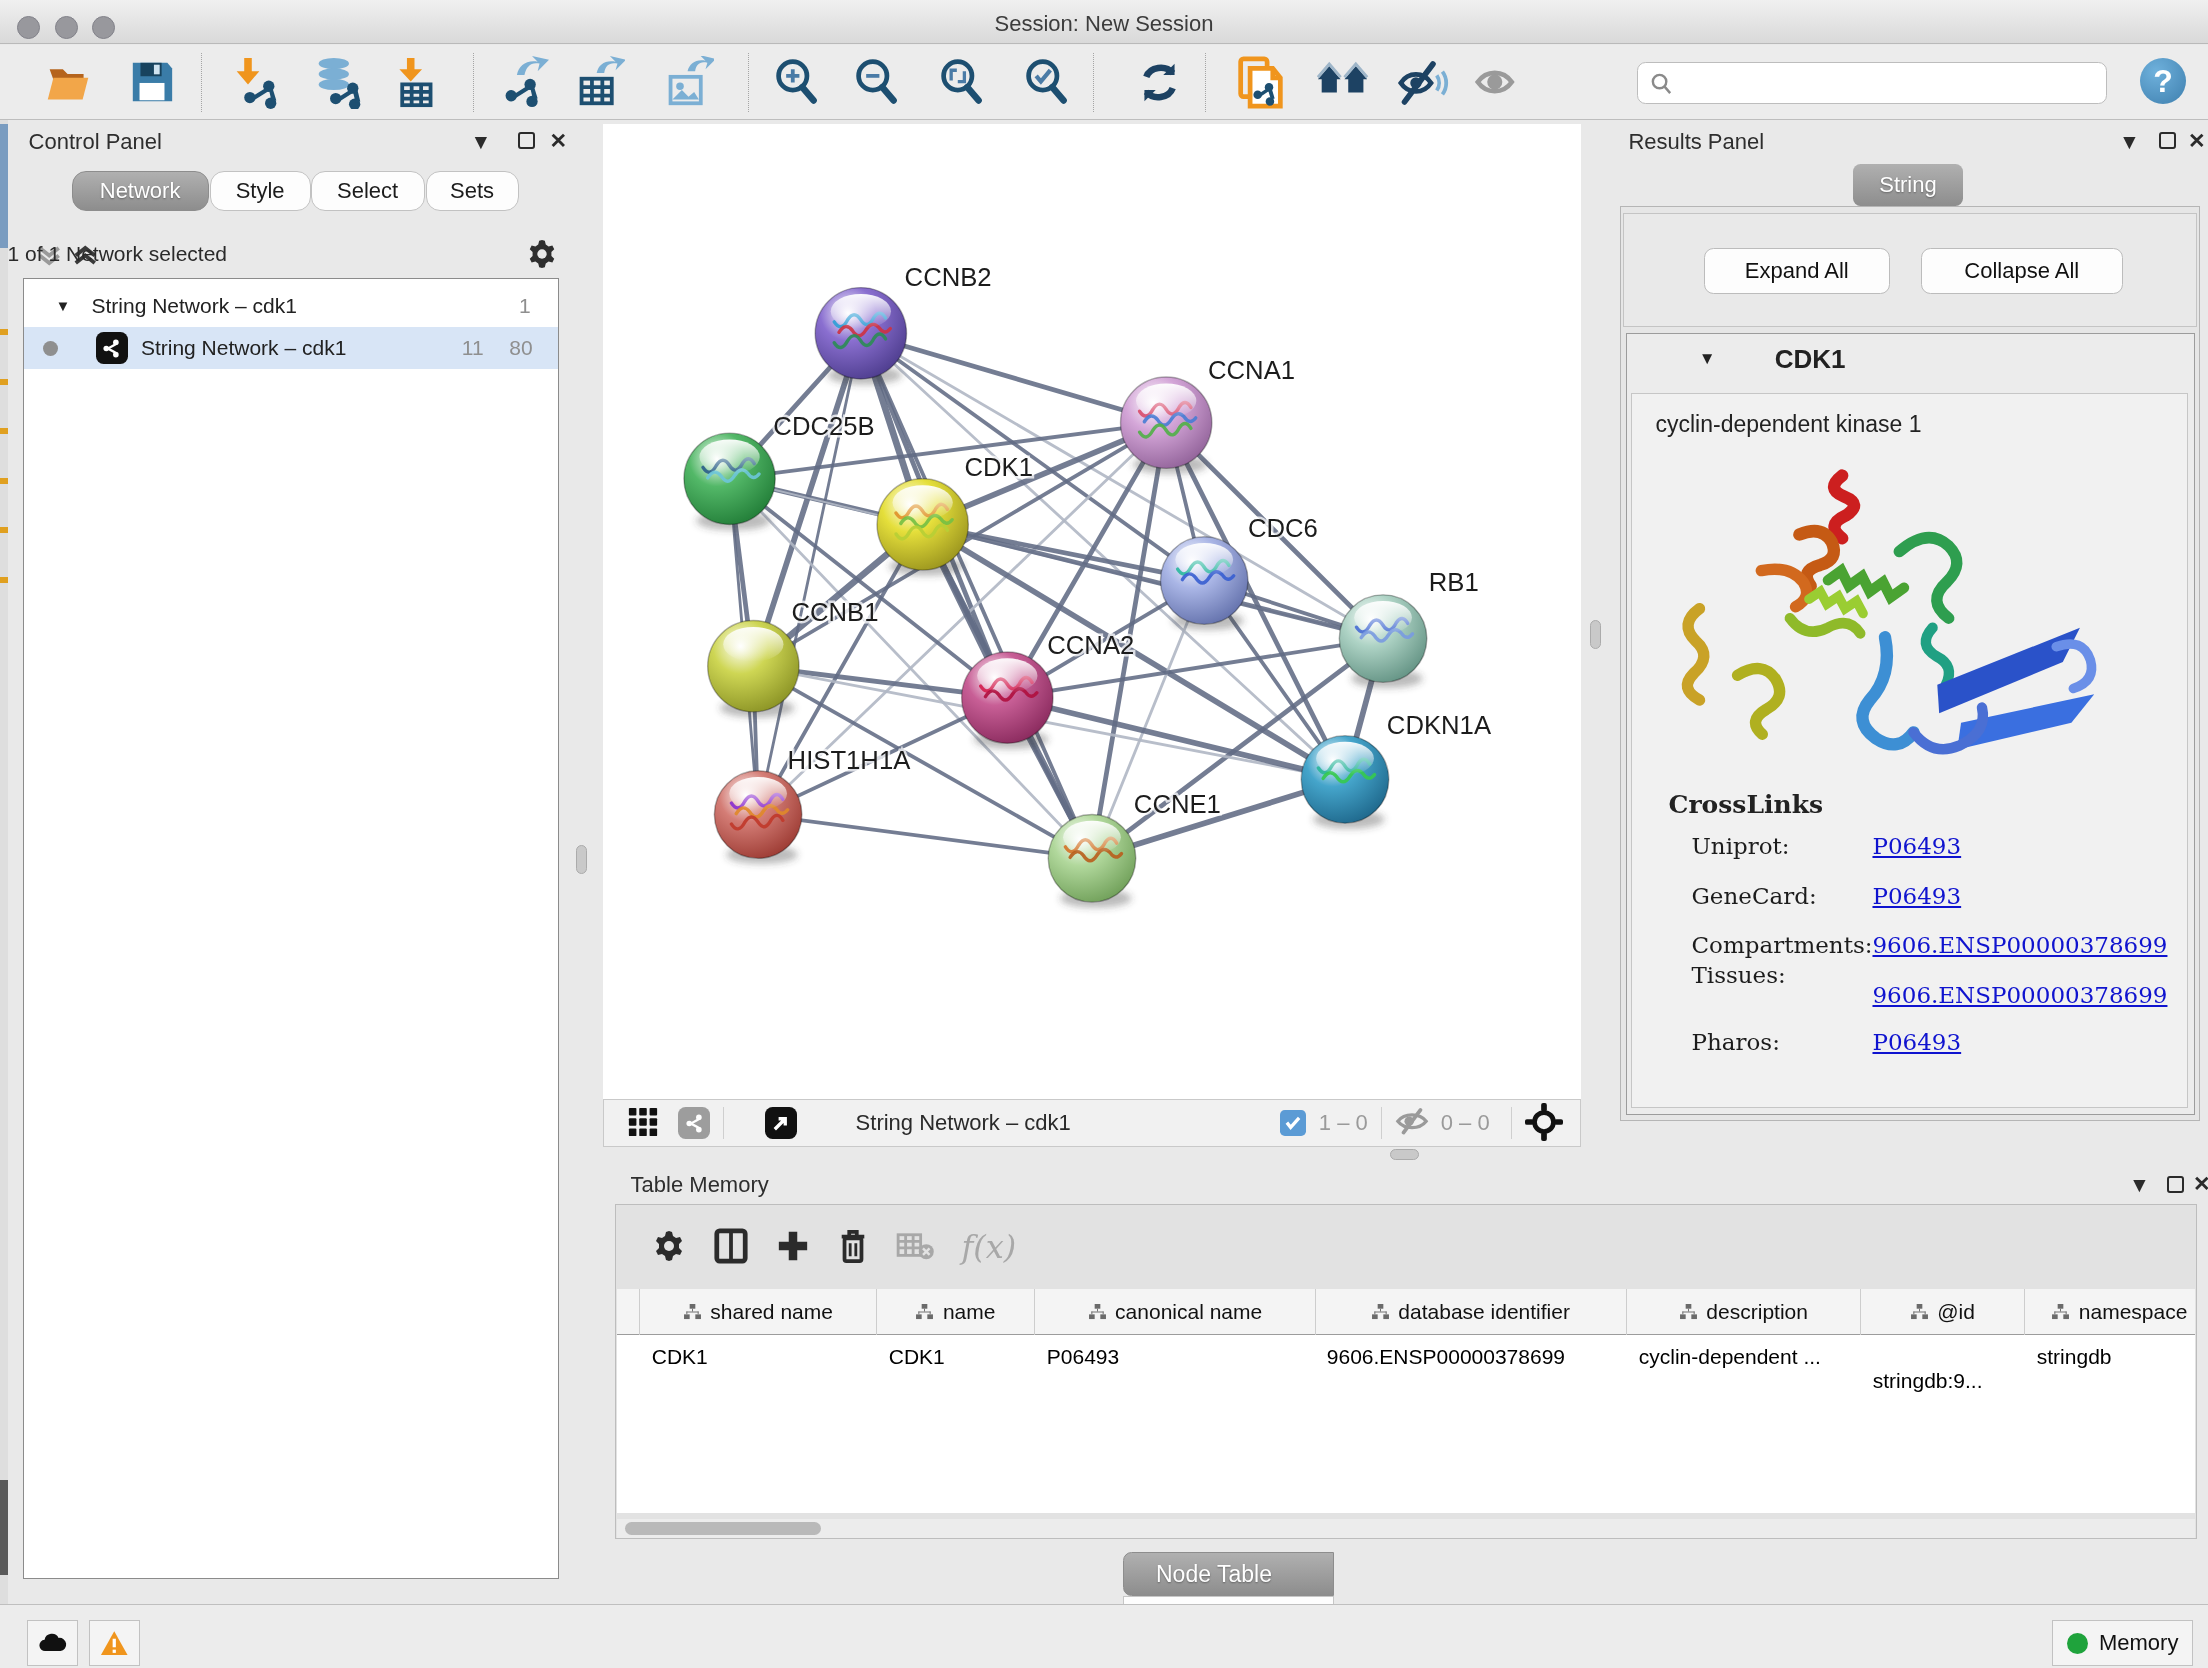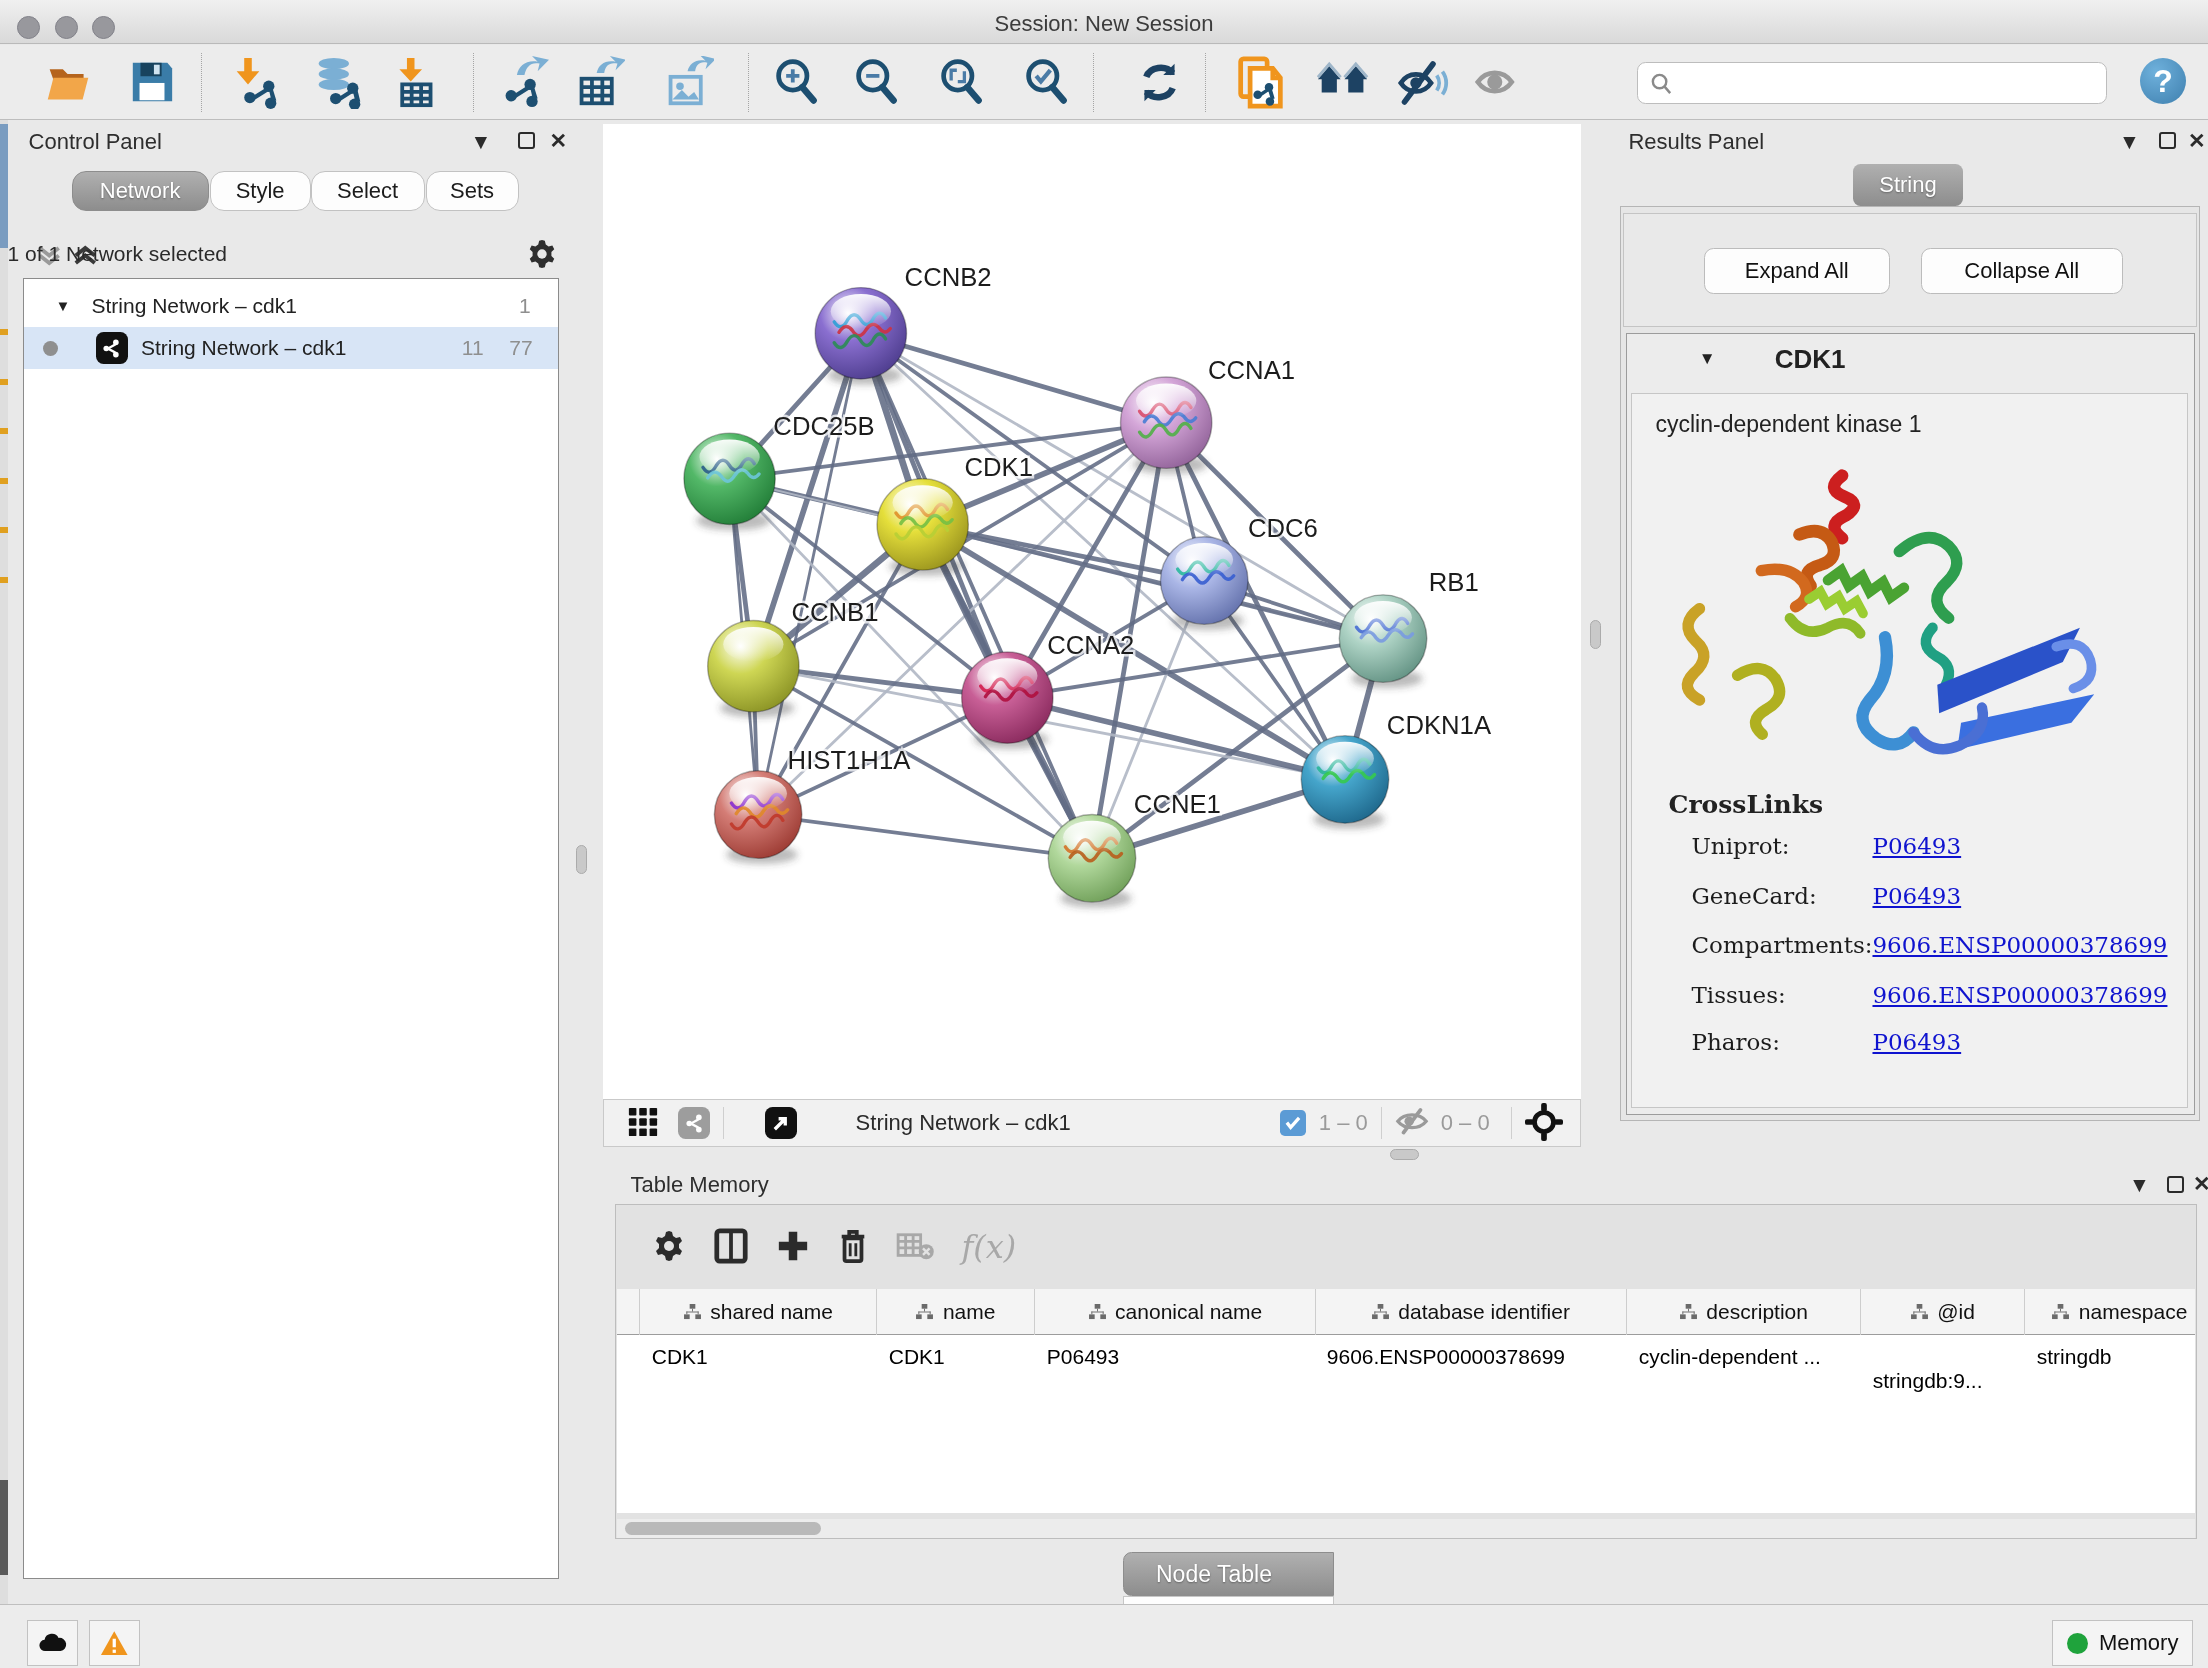--- a/index.html
+++ b/index.html
@@ -317,21 +317,21 @@
             <g fill="#fff">
               <circle cx="17" cy="5" r="3.2"></circle>
               <circle cx="6" cy="12" r="3.2"></circle>
               <circle cx="17" cy="19" r="3.2"></circle>
               <path d="M16 6 7 11l1 2.5 9-5zM7 13l9 5 1-2.5-9-5z"></path>
             </g>
           </svg>
       </span>
       <span style="margin-left:13.3px">String Network – cdk1</span>
       <span class="count" style="position:absolute;right:74px">11</span>
-      <span class="count" style="position:absolute;right:25px">77</span>
+      <span class="count" style="position:absolute;right:25px">80</span>
     </div>
   </div>
 </div>
 
 <div class="abs handle" style="left:576px;top:845px;width:11.4px;height:28.5px"></div>
 <div class="abs handle" style="left:1590px;top:620px;width:11.4px;height:28.5px"></div>
 <div class="abs handle" style="left:1390px;top:1149px;width:28.5px;height:11.4px"></div>
 
 <div class="abs canvas">
   <svg id="net-svg" width="978" height="975" viewBox="0 0 1028 1025">
@@ -646,21 +646,21 @@
           </g>
         </svg>
 
         <div class="abs serif" style="left:36px;top:396px;font-size:25px;font-weight:bold">CrossLinks</div>
         <div class="abs serif xl-label" style="left:59px;top:439px">Uniprot:</div>
         <div class="abs serif xl-link" style="left:240px;top:439px">P06493</div>
         <div class="abs serif xl-label" style="left:59px;top:489px">GeneCard:</div>
         <div class="abs serif xl-link" style="left:240px;top:489px">P06493</div>
         <div class="abs serif xl-label" style="left:59px;top:538px">Compartments:</div>
         <div class="abs serif xl-link" style="left:240px;top:538px">9606.ENSP00000378699</div>
-        <div class="abs serif xl-label" style="left:59px;top:588px">Tissues:</div>
+        <div class="abs serif xl-label" style="left:59px;top:568px">Tissues:</div>
         <div class="abs serif xl-link" style="left:240px;top:588px">9606.ENSP00000378699</div>
         <div class="abs serif xl-label" style="left:59px;top:635px">Pharos:</div>
         <div class="abs serif xl-link" style="left:240px;top:635px">P06493</div>
       </div>
     </div>
   </div>
   <div class="abs stringtab">String</div>
 </div>
 
 <div class="abs tablepanel">

